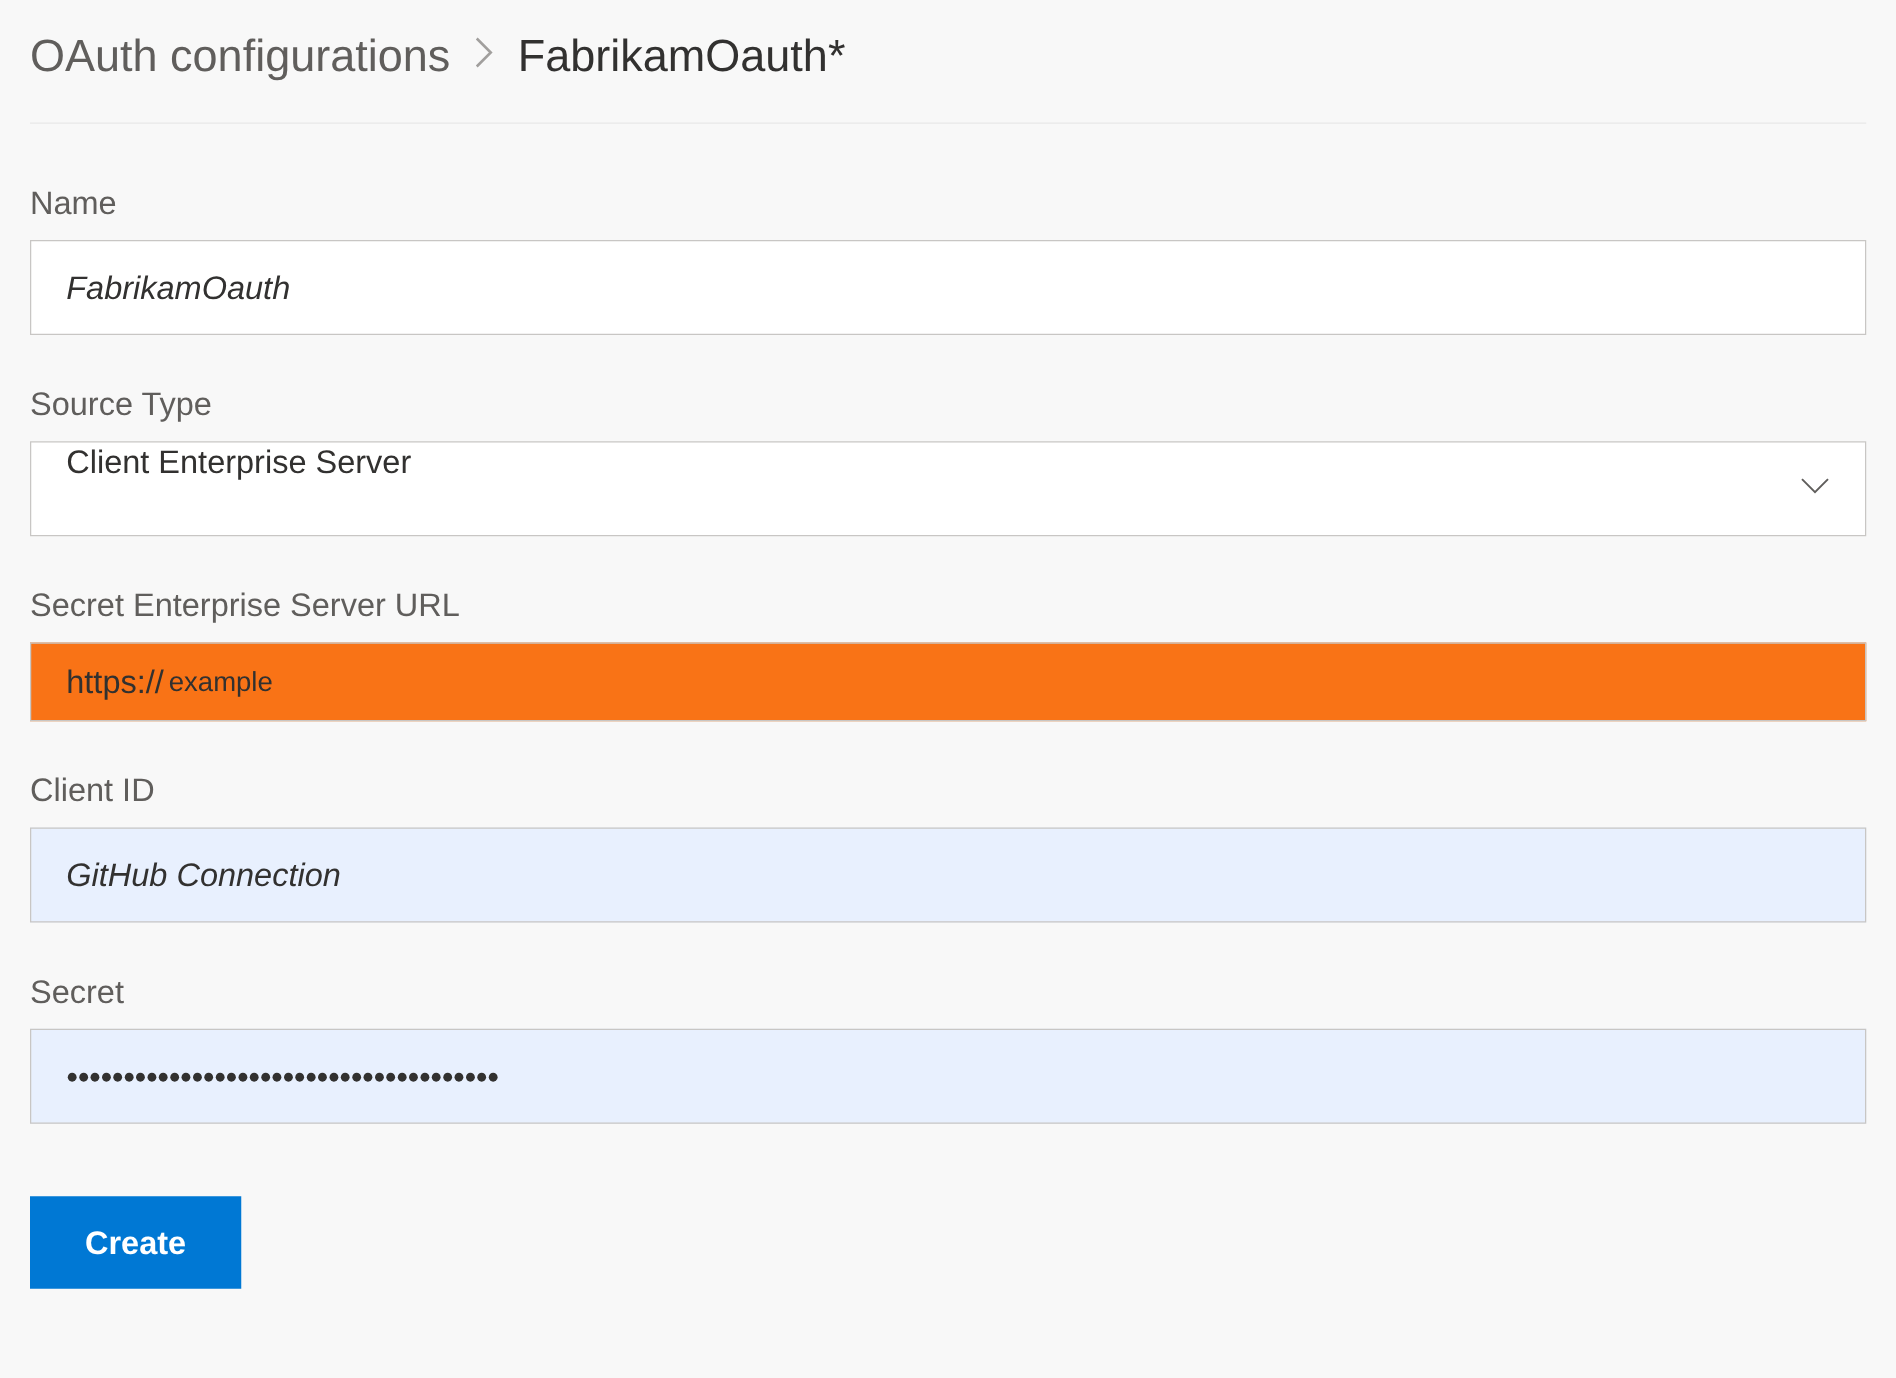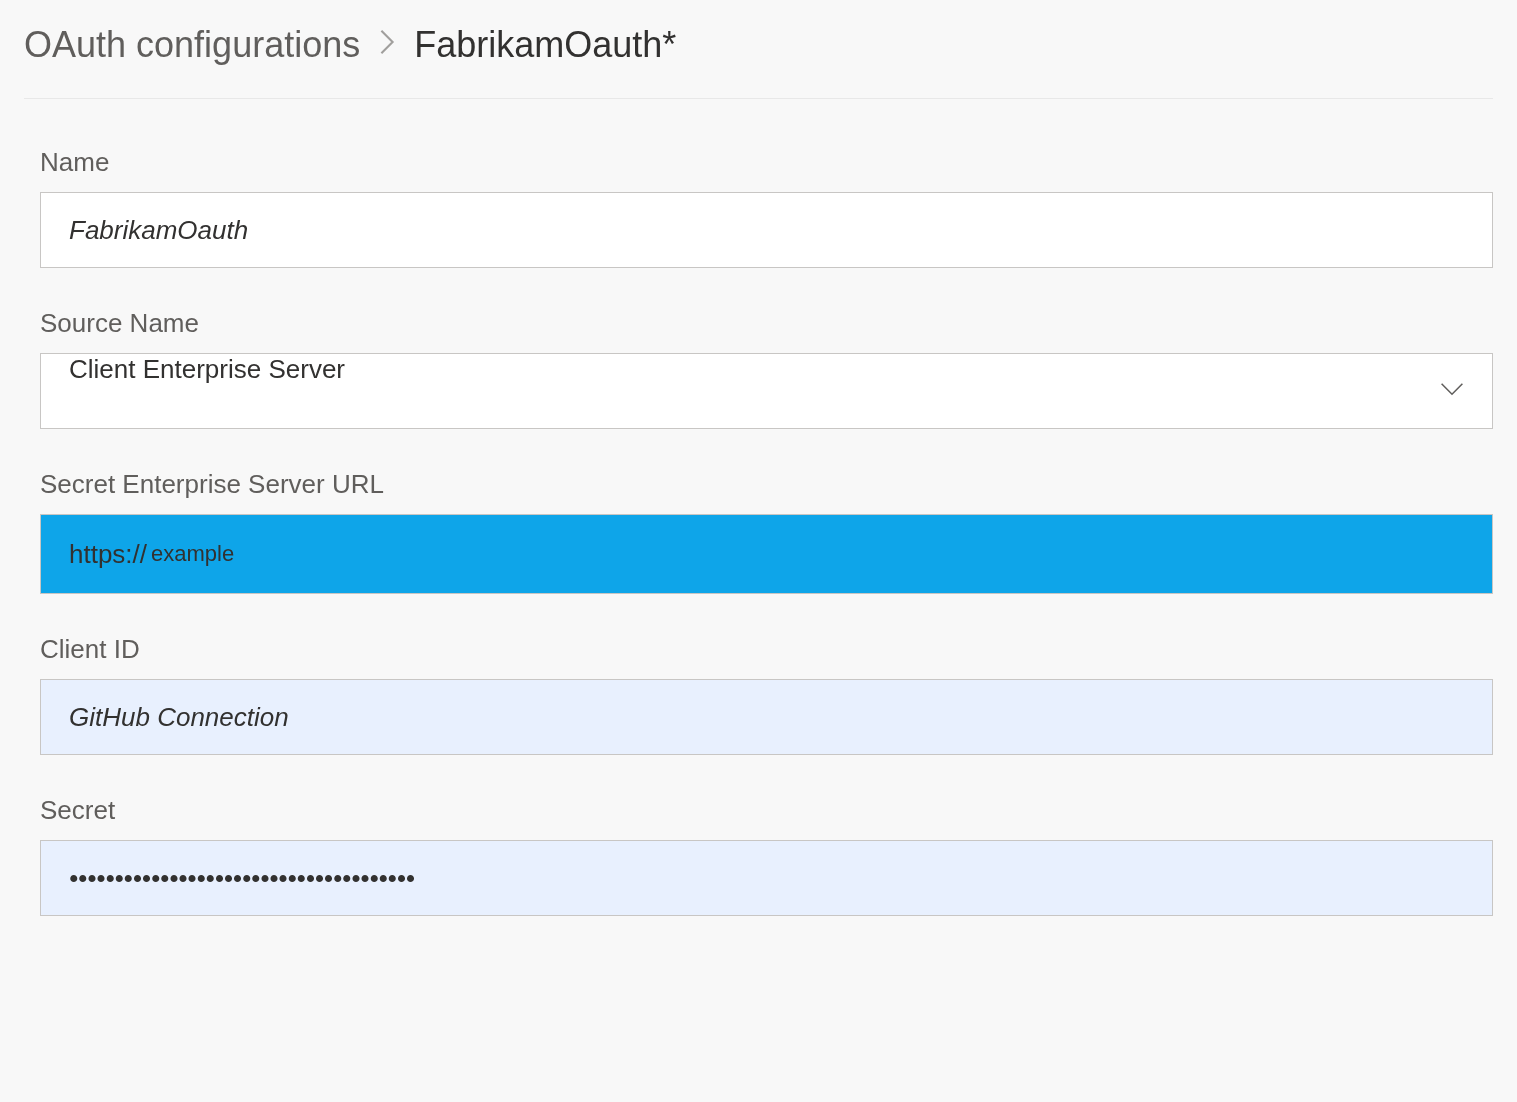--- a/index.html
+++ b/index.html
@@ -39,21 +39,20 @@
       font-size: 28px;
     }
     .breadcrumb-current {
       color: #323130;
     }
     .form {
       max-width: 1470px;
     }
     .field {
       margin-bottom: 40px;
-      margin-left: 16px;
     }
     .field-label {
       display: block;
       font-size: 26px;
       color: #605e5c;
       margin-bottom: 14px;
       font-weight: 400;
     }
     .field-input {
       width: 100%;
@@ -93,23 +92,23 @@
       right: 28px;
       top: 50%;
       transform: translateY(-50%);
       pointer-events: none;
       color: #605e5c;
     }
     .url-input-wrap {
       display: flex;
       align-items: center;
       width: 100%;
-      height: 80px;
+      height: 63px;
       border: 1px solid #c8c6c4;
-      background: #0ea5e9;
+      background: #f97316;
       padding: 0 0 0 28px;
     }
     .url-prefix {
       font-size: 26px;
       color: #323130;
       white-space: nowrap;
       padding-right: 4px;
     }
     .url-input {
       flex: 1;
@@ -151,21 +150,21 @@
   </div>
 
   <div class="form">
 
     <div class="field">
       <label class="field-label">Name</label>
       <input type="text" class="field-input" value="FabrikamOauth" style="">
     </div>
 
     <div class="field">
-      <label class="field-label">Source Name</label>
+      <label class="field-label">Source Type</label>
       <div class="field-select-wrap">
         <div class="field-select">Client Enterprise Server</div>
         <span class="select-chevron">
           <svg width="26" height="16" viewBox="0 0 20 12" fill="none" stroke="currentColor" stroke-width="1.2">
             <path d="M2 2 L10 10 L18 2"></path>
           </svg>
         </span>
       </div>
     </div>
 
@@ -180,16 +179,17 @@
     <div class="field">
       <label class="field-label">Client ID</label>
       <input type="text" class="field-input autofilled" value="GitHub Connection" style="">
     </div>
 
     <div class="field">
       <label class="field-label">Secret</label>
       <input type="password" class="field-input autofilled" value="••••••••••••••••••••••••••••••••••••••" style="">
     </div>
 
+    <button class="btn-primary">Create</button>
 
   </div>
 
 </div>
 
 </body></html>

